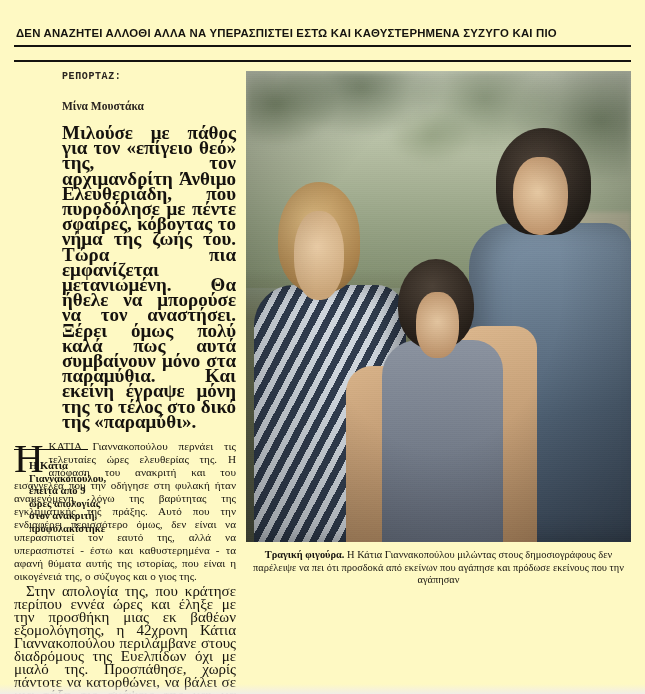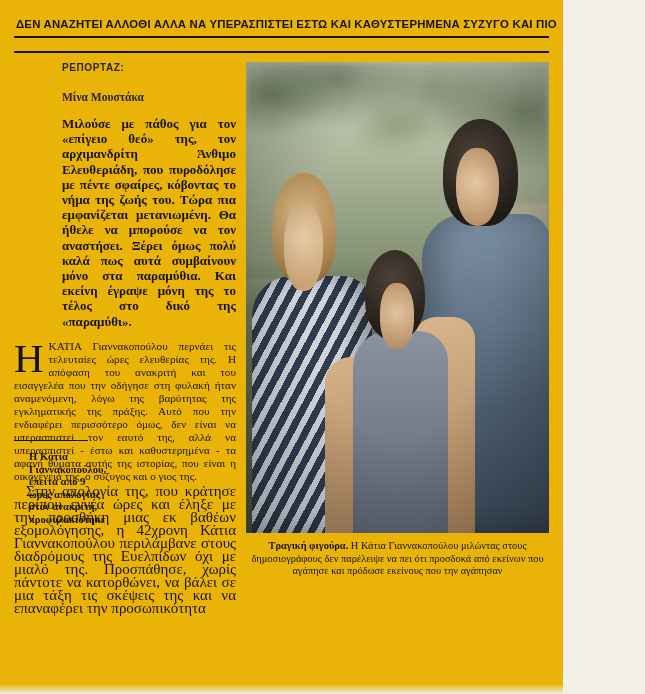--- a/index.html
+++ b/index.html
@@ -10,25 +10,25 @@
     width: 645px;
     height: 694px;
     background: #f2efe8;
     font-family: "Liberation Serif", serif;
     color: #1a1a1a;
     overflow: hidden;
     position: relative;
   }
   .page {
     position: relative;
-    width: 563px;
+    width: 645px;
     height: 694px;
     box-sizing: border-box;
-    padding: 7px 14px;
-    background: #eab308;
+    padding: 16px 14px;
+    background: #fef9c3;
   }
 
   
   .kicker {
     font-family: "Liberation Sans", sans-serif;
     font-weight: bold;
     font-size: 11.5px;
     letter-spacing: 0.2px;
     color: #15130f;
     padding-top: 11px;
@@ -81,40 +81,40 @@
     padding-right: 10px;
     box-sizing: border-box;
     position: relative;
   }
   .col-right {
     flex: 1 1 auto;
     position: relative;
   }
 
   .byline-label {
-    font-family: Liberation Sans, sans-serif;
+    font-family: Liberation Mono, monospace;
     font-size: 10px;
     font-weight: bold;
     letter-spacing: 0.6px;
     color: #2a2520;
     padding-left: 48px;
   }
   .byline-name {
     font-family: "Liberation Serif", serif;
     font-size: 11.5px;
     font-weight: bold;
     color: #2a2520;
     padding-left: 48px;
     margin-top: 18px;
   }
 
   .lede {
     font-family: "Liberation Serif", serif;
     font-weight: bold;
-    font-size: 13px;
+    font-size: 19px;
     line-height: 15.2px;
     text-align: justify;
     color: #16130f;
     margin-top: 13px;
     padding-left: 48px;
   }
 
   .dropcap-para {
     position: relative;
     margin-top: 11px;

